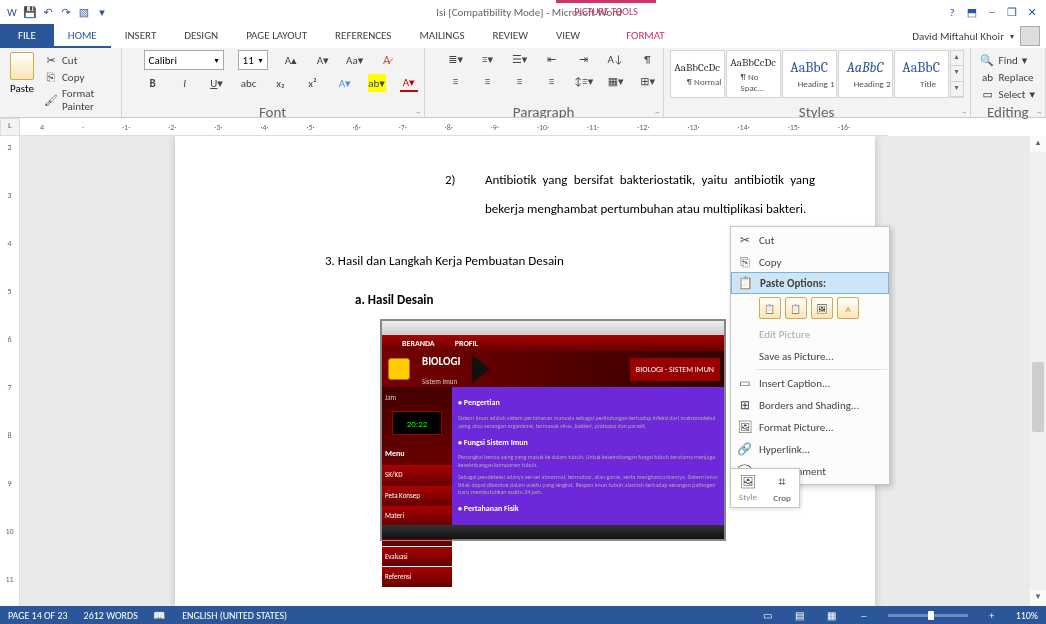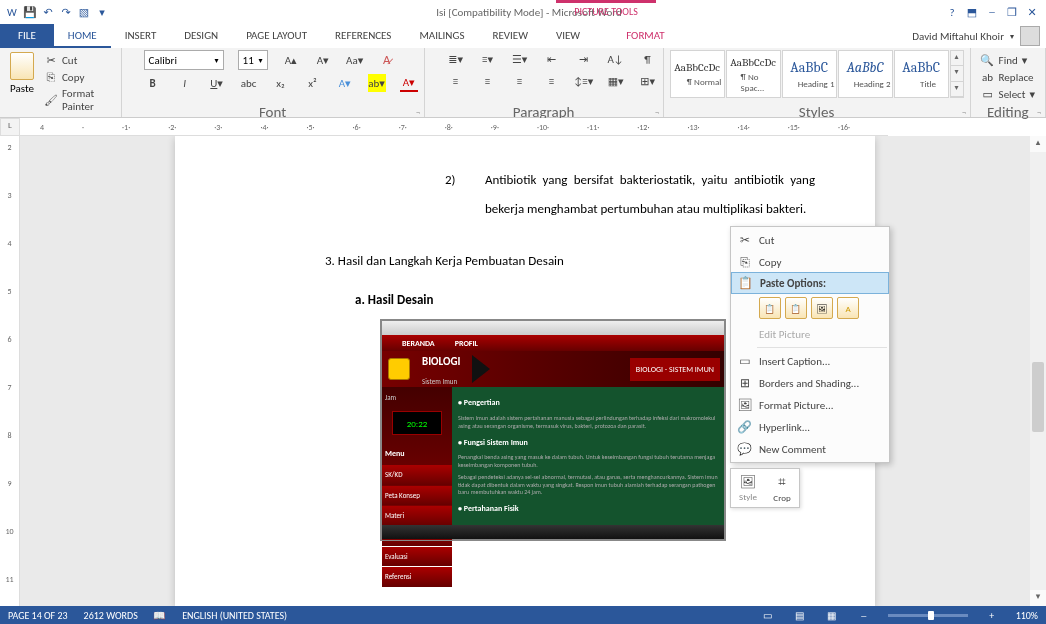--- a/index.html
+++ b/index.html
@@ -70,21 +70,21 @@
 .picture .logo-b{ width:22px; height:22px; background:#fc0; border-radius:3px; border:1px solid #a70;}
 .picture .logo-t{ color:#fff; font-size:11px; font-weight:bold;}
 .picture .arrow{ width:0; height:0; border-top:14px solid transparent; border-bottom:14px solid transparent; border-left:18px solid #111;}
 .picture .tag{ margin-left:auto; background:#900; padding:3px 6px; color:#fff; font-size:8px; margin-right:4px;}
 .picture .body{ display:flex; height:150px;}
 .picture .side{ width:70px; background:linear-gradient(#400,#800);}
 .picture .side .jam{ font-size:7px; color:#ccc; padding:3px;}
 .picture .side .clk{ width:50px; height:24px; background:#000; border:1px solid #900; margin:2px auto; color:#0f0; font-size:9px; text-align:center; line-height:24px;}
 .picture .side .menu-h{ color:#fff; font-size:8px; font-weight:bold; padding:8px 3px 2px;}
 .picture .side .mi{ font-size:7px; color:#fff; background:linear-gradient(#a00,#600); margin:1px 0; padding:2px 3px;}
-.picture .main{ flex:1; background:#14532d; padding:4px 6px;}
+.picture .main{ flex:1; background:#6d28d9; padding:4px 6px;}
 .picture .main .hd{ color:#fff; font-size:8px; font-weight:bold; margin:3px 0;}
 .picture .main .tx{ color:#aaa; font-size:6px; line-height:1.3;}
 .picture .taskbar{ position:absolute; bottom:0; left:0; right:0; height:14px; background:linear-gradient(#333,#111);}
 
 
 .ctx { position:absolute; left:730px; top:226px; width:160px; background:#fcfcfc; border:1px solid #c6c6c6; box-shadow:2px 2px 6px rgba(0,0,0,.2); font-size:11px; padding:2px 0; z-index:5;}
 .ctx .row{ display:flex; align-items:center; height:22px; padding:0 8px 0 28px; position:relative; color:#444;}
 .ctx .row .ico{ position:absolute; left:6px; width:16px; height:16px; display:flex; align-items:center; justify-content:center; font-size:12px;}
 .ctx .row.hover{ background:#cde6f7; border:1px solid #7bb2db; margin:-1px 0;}
 .ctx .paste-opts{ display:flex; gap:4px; padding:4px 0 4px 28px;}
@@ -394,20 +394,23 @@
     </div>
   <div class="paste-opts">
     <div class="po">📋</div>
     <div class="po">📋</div>
     <div class="po">🖼</div>
     <div class="po" style="color:#c90">A</div>
   </div>
   <div class="row" style="color:#aaa">
       <span>Edit Picture</span>
     </div>
+  <div class="row">
+      <span>Save as Picture...</span>
+    </div>
   <div class="sep"></div>
   <div class="row">
       <span class="ico">▭</span>
       <span>Insert Caption...</span>
     </div>
   <div class="row">
       <span class="ico">⊞</span>
       <span>Borders and Shading...</span>
     </div>
   <div class="row">

